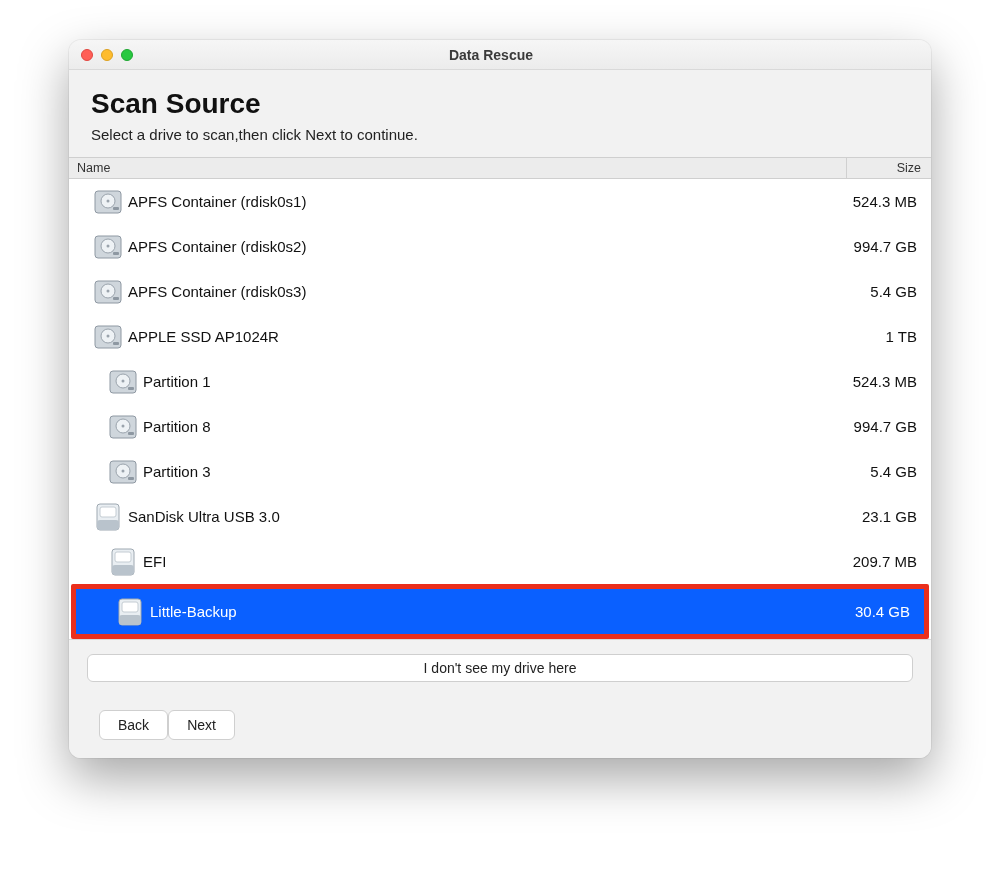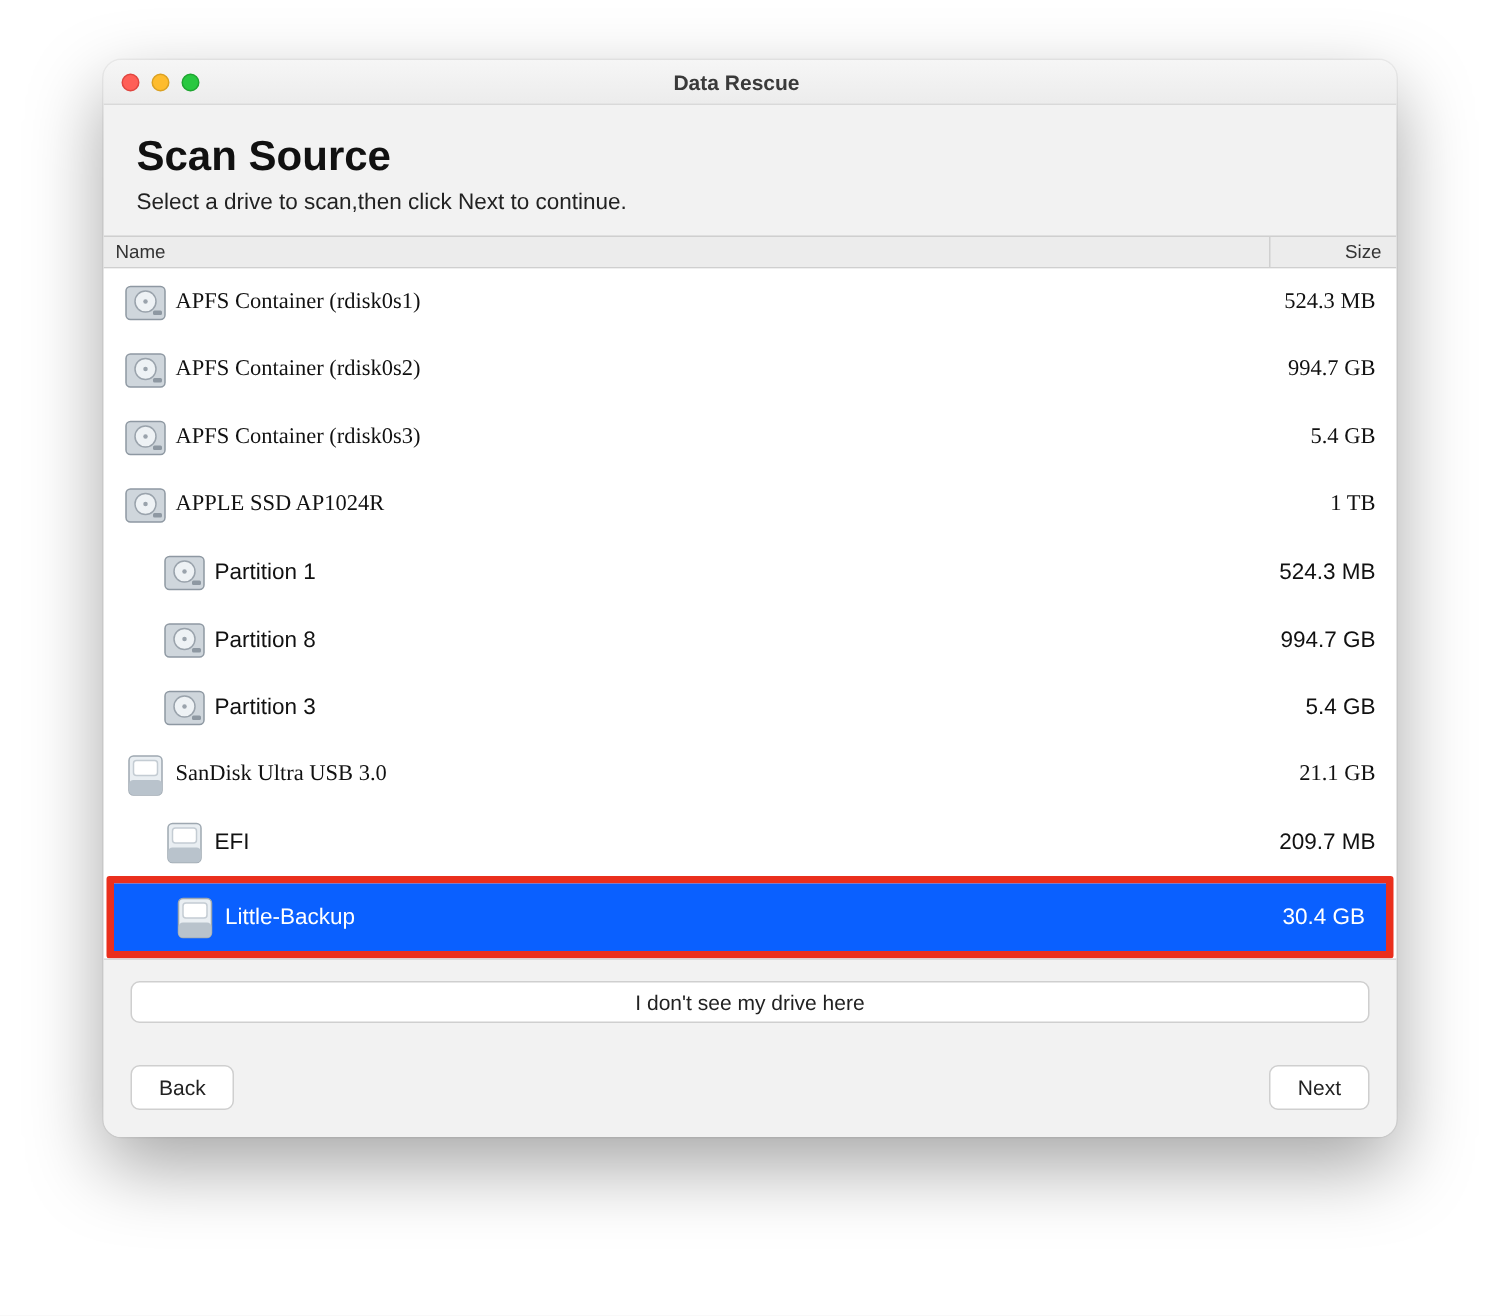--- a/index.html
+++ b/index.html
@@ -116,21 +116,21 @@
     display:flex;
     justify-content:center;
   }
   .row .label {
     flex: 1;
   }
   .row .size {
     text-align: right;
     min-width: 90px;
   }
-  .indent0 { padding-left: 8px; font-family: Liberation Serif, serif; }
+  .indent0 { padding-left: 19px; }
   .indent1 { padding-left: 34px; }
   
   .drive-icon {
     width: 30px;
     height: 30px;
   }
   .footer {
     background: #f2f2f2;
     border-top: 1px solid #d9d9d9;
     padding: 14px 18px 18px 18px;
@@ -140,22 +140,23 @@
     height: 28px;
     border-radius: 6px;
     border: 1px solid #cfcfcf;
     background: #ffffff;
     font-size: 14px;
     color: #222;
     cursor: pointer;
   }
   .nav-row {
     display: flex;
-    justify-content: space-between;
+    justify-content: flex-start;
     margin-top: 28px;
+    margin-left: 12px;
   }
   .nav-btn {
     height: 30px;
     padding: 0 18px;
     border-radius: 6px;
     border: 1px solid #cfcfcf;
     background: #ffffff;
     font-size: 14px;
     color: #222;
     cursor: pointer;
@@ -249,21 +250,21 @@
         <span class="label">Partition 3</span>
         <span class="size">5.4 GB</span>
       </div>
       <div class="row indent0">
         <span class="icon-slot">
           <svg class="drive-icon" viewBox="0 0 30 30">
             <use href="#ext-icon"></use>
           </svg>
         </span>
         <span class="label">SanDisk Ultra USB 3.0</span>
-        <span class="size">21.1 GB</span>
+        <span class="size">23.1 GB</span>
       </div>
       <div class="row indent1">
         <span class="icon-slot">
           <svg class="drive-icon" viewBox="0 0 30 30">
             <use href="#ext-icon"></use>
           </svg>
         </span>
         <span class="label">EFI</span>
         <span class="size">209.7 MB</span>
       </div>

